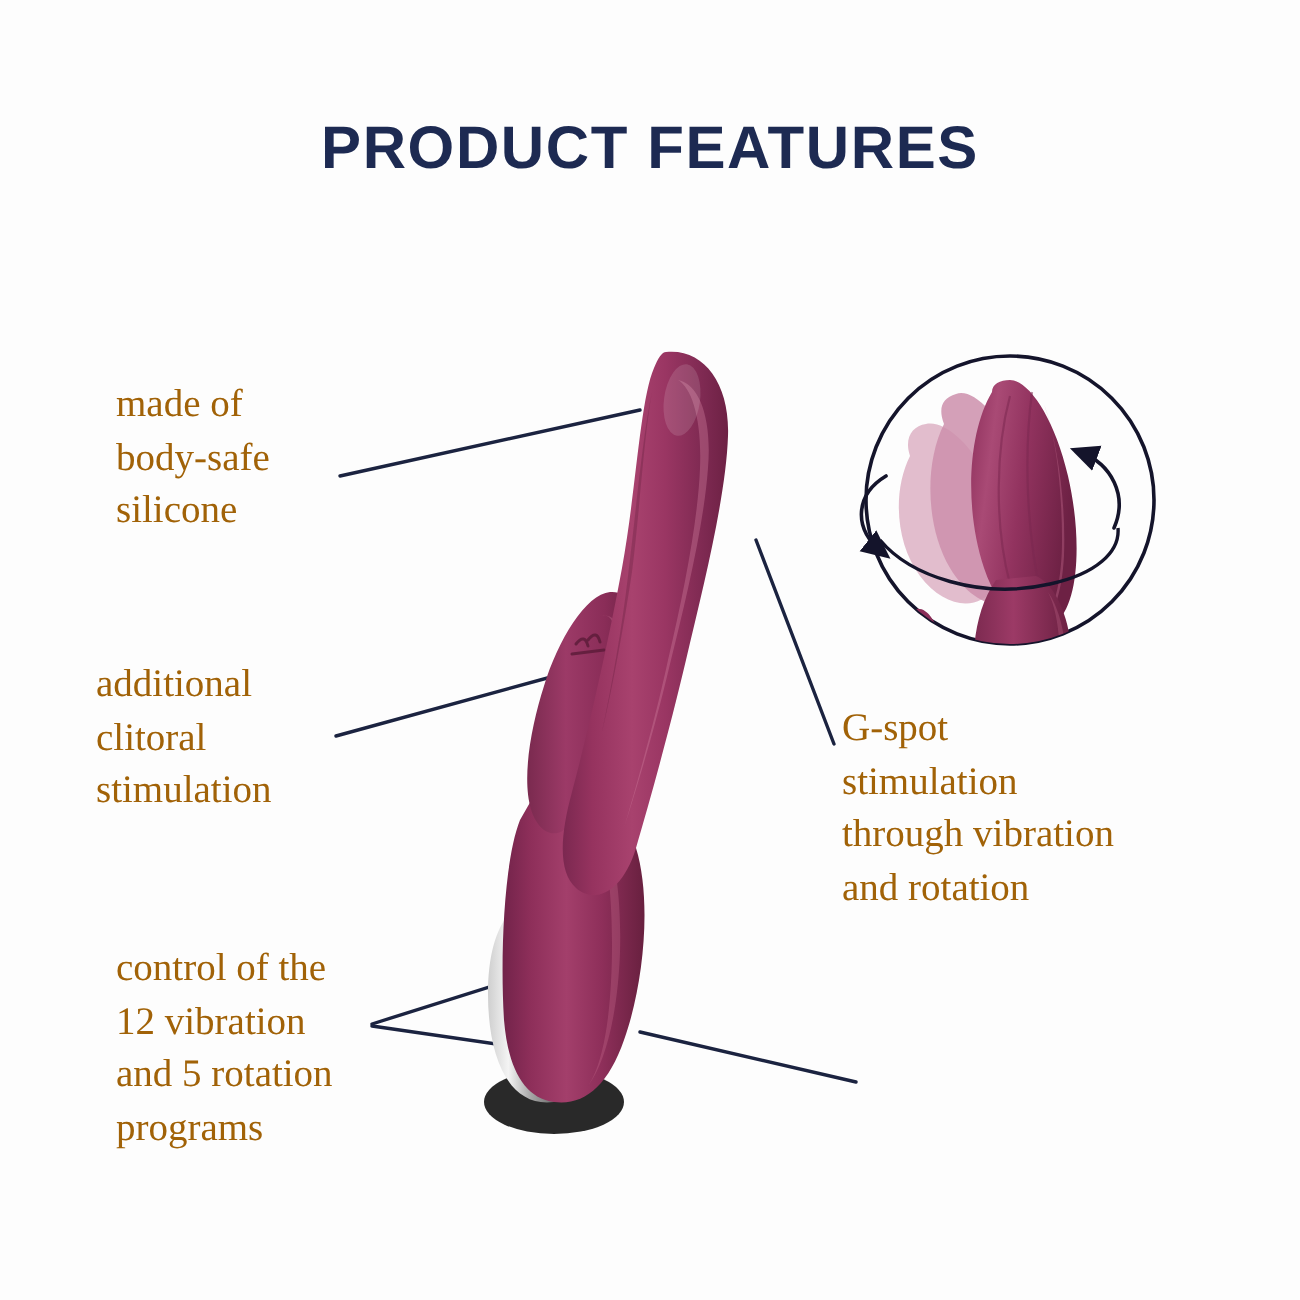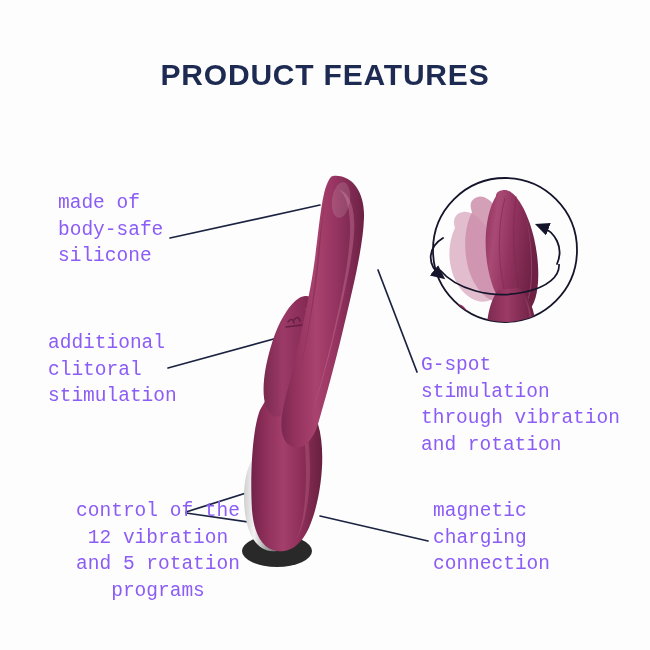--- a/index.html
+++ b/index.html
@@ -30,30 +30,30 @@
     font-size: 30px;
     font-weight: 700;
     letter-spacing: 0.8px;
     color: #1d2a52;
     font-family: "Liberation Sans", sans-serif;
   }
 
   
   .callout {
     position: absolute;
-    color: #8b5cf6;
+    color: #a16207;
     font-size: 19.5px;
     line-height: 26.5px;
     font-weight: 500;
-    font-family: Liberation Mono, monospace;
+    font-family: Liberation Serif, serif;
     white-space: pre-line;
   }
   #callout-material   { left: 58px;  top: 190px; width: 180px; }
   #callout-clitoral   { left: 48px;  top: 330px; width: 185px; }
-  #callout-controls   { left: 58px;  top: 498px; width: 200px; text-align: center; }
+  #callout-controls   { left: 58px;  top: 472px; width: 200px; }
   #callout-gspot      { left: 421px; top: 352px; width: 200px; }
   #callout-magnetic   { left: 433px; top: 498px; width: 190px; }
 
   
   #art {
     position: absolute;
     left: 0;
     top: 0;
     width: 650px;
     height: 650px;
@@ -299,17 +299,14 @@
   <div class="callout" id="callout-controls">control of the
 12 vibration
 and 5 rotation
 programs</div>
 
   <div class="callout" id="callout-gspot">G-spot
 stimulation
 through vibration
 and rotation</div>
 
-  <div class="callout" id="callout-magnetic">magnetic
-charging
-connection</div>
 
 </div>
 
 </body></html>

